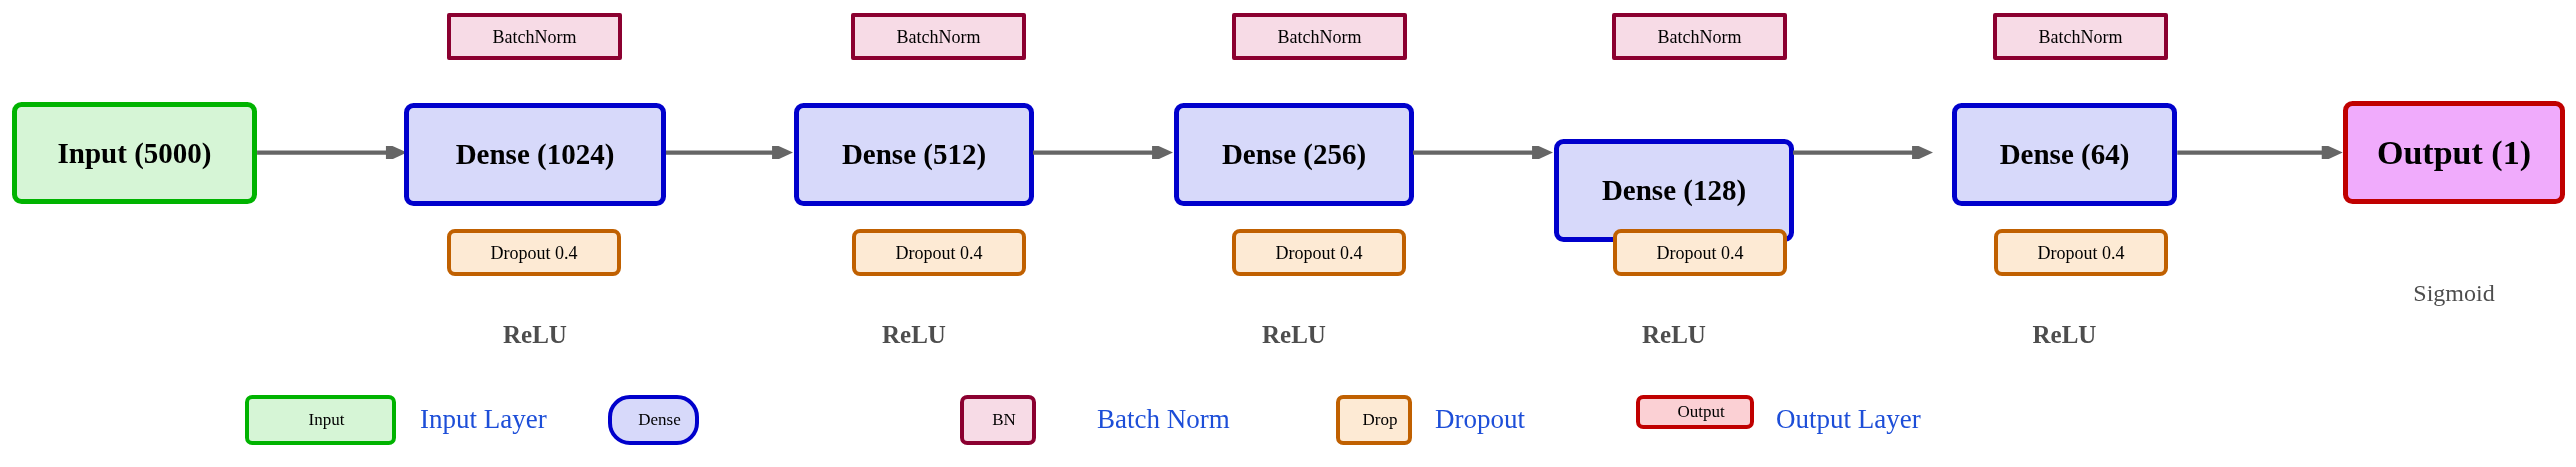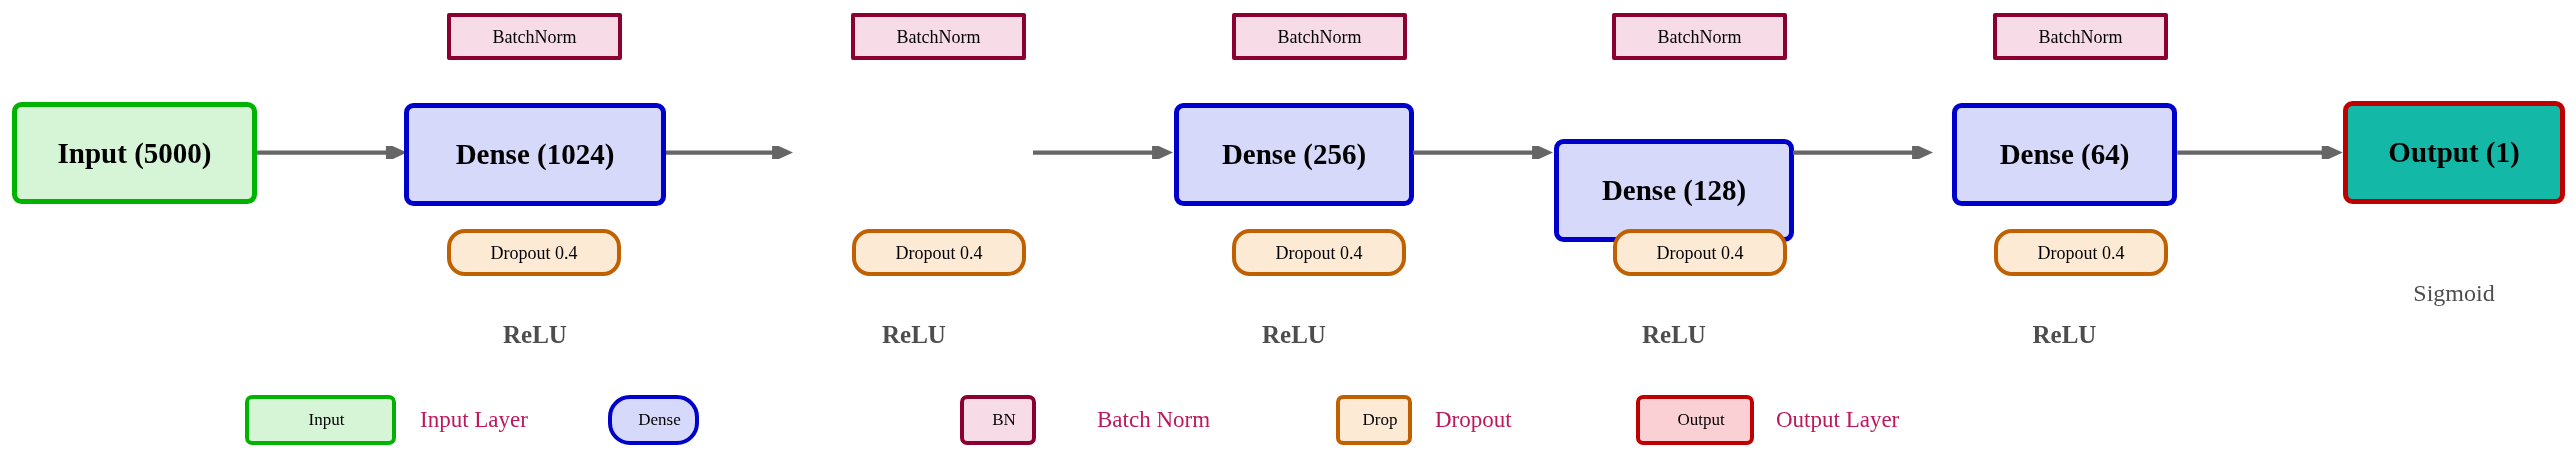--- a/index.html
+++ b/index.html
@@ -46,44 +46,44 @@
     background: #d7d9fa;
     border-color: #0000cc;
     border-width: 5.4px;
     border-radius: 9.6px;
     font-weight: bold;
     font-size: 29px;
     color: #000000;
   }
 
   .node-output {
-    background: #14b8a6;
+    background: #f0abfc;
     border-color: #c00000;
     border-width: 5.4px;
     border-radius: 9.6px;
     font-weight: bold;
-    font-size: 29px;
+    font-size: 34px;
     color: #000000;
   }
 
   .node-bn {
     background: #f7dbe6;
     border-color: #8b0030;
     border-width: 4.2px;
     border-radius: 2px;
     font-weight: normal;
     font-size: 18px;
     color: #000000;
   }
 
   .node-drop {
     background: #fdead4;
     border-color: #c06000;
     border-width: 4.2px;
-    border-radius: 18px;
+    border-radius: 8px;
     font-weight: normal;
     font-size: 18px;
     color: #000000;
   }
 
   
   .activation {
     position: absolute;
     text-align: center;
     color: #4d4d4d;
@@ -124,22 +124,22 @@
     border-width: 4.2px;
     border-radius: 7.2px;
     font-size: 17px;
     color: #000000;
     white-space: nowrap;
     line-height: 1;
     padding-left: 12px;
   }
   .legend-label {
     position: absolute;
-    font-size: 23px;
-    color: #be185d;
+    font-size: 27px;
+    color: #1d4ed8;
     white-space: nowrap;
     line-height: 1;
     display: flex;
     align-items: center;
     height: 50px;
     text-align: center;
   }
 
   .sw-input  { background: #d6f5d6; border-color: #00b300; }
   .sw-dense  { background: #d7d9fa; border-color: #0000cc; border-radius: 22px; }
@@ -167,20 +167,21 @@
   <div class="activation activation-relu" style="left:404px; top:322px; width:262px;">ReLU</div>
 
   <div class="arrow" style="left:666px; top:146px; width:127px;">
     <svg width="127" height="13.2" viewBox="0 0 212 22">
       <line x1="0" y1="11" x2="184" y2="11" stroke="#666666" stroke-width="7"></line>
       <polygon points="212,11 177,27 177,-5" fill="#666666"></polygon>
     </svg>
   </div>
 
   <div class="node node-bn" style="left:851px; top:13.2px; width:175px; height:47px;">BatchNorm</div>
+  <div class="node node-dense" style="left:794px; top:103px; width:240px; height:103px;">Dense (512)</div>
   <div class="node node-drop" style="left:852px; top:229px; width:174px; height:47px;">Dropout 0.4</div>
   <div class="activation activation-relu" style="left:794px; top:322px; width:240px;">ReLU</div>
 
   <div class="arrow" style="left:1033px; top:146px; width:140px;">
     <svg width="140" height="13.2" viewBox="0 0 234 22">
       <line x1="0" y1="11" x2="206" y2="11" stroke="#666666" stroke-width="7"></line>
       <polygon points="234,11 199,27 199,-5" fill="#666666"></polygon>
     </svg>
   </div>
 
@@ -229,19 +230,19 @@
     <div class="legend-label" style="left:420px; top:10.8px;">Input Layer</div>
 
     <div class="legend-swatch sw-dense" style="left:608px; top:10.8px; width:91px; height:50px;">Dense</div>
 
     <div class="legend-swatch sw-bn" style="left:960px; top:10.8px; width:76px; height:50px;">BN</div>
     <div class="legend-label" style="left:1097px; top:10.8px;">Batch Norm</div>
 
     <div class="legend-swatch sw-drop" style="left:1336px; top:10.8px; width:76px; height:50px;">Drop</div>
     <div class="legend-label" style="left:1435px; top:10.8px;">Dropout</div>
 
-    <div class="legend-swatch sw-output" style="left:1636px; top:10.8px; width:118px; height:50px;">Output</div>
+    <div class="legend-swatch sw-output" style="left:1636px; top:10.8px; width:118px; height:34px;">Output</div>
     <div class="legend-label" style="left:1776px; top:10.8px;">Output Layer</div>
 
   </div>
 
 </div>
 
 
 </body></html>

